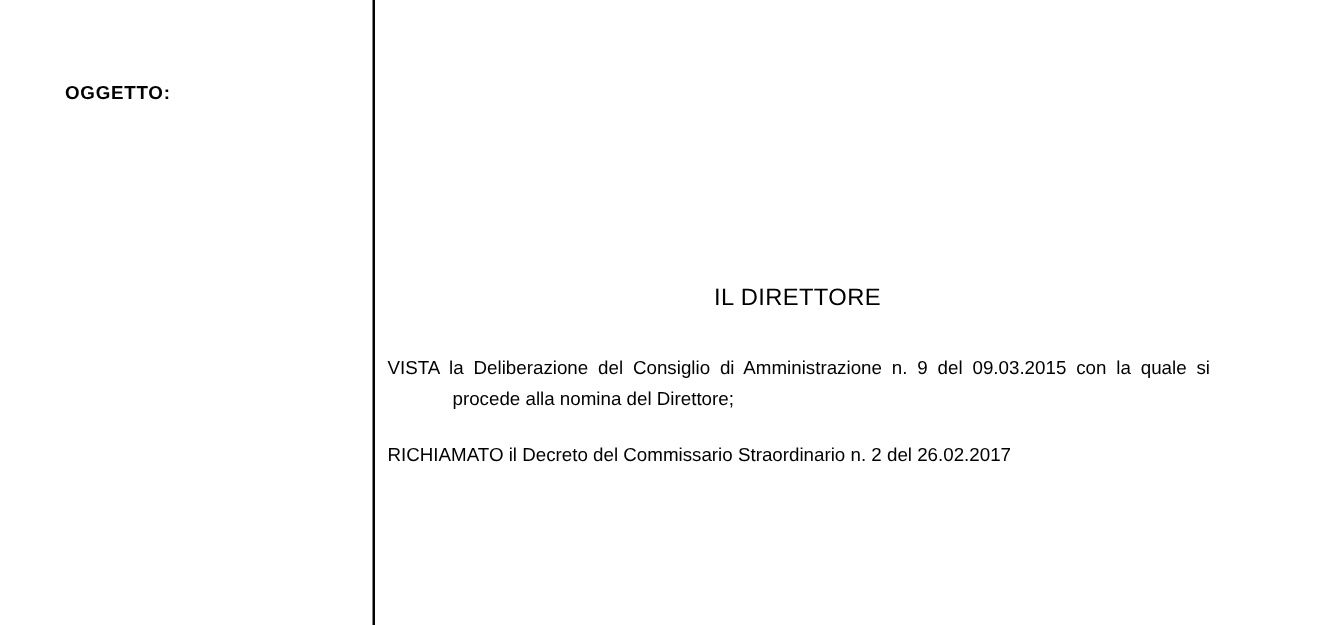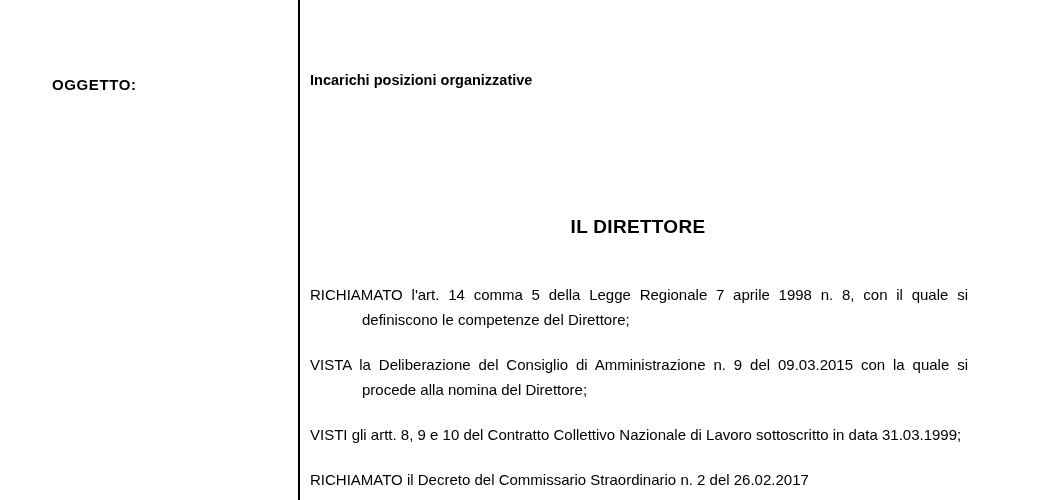--- a/index.html
+++ b/index.html
@@ -30,21 +30,21 @@
   .label-col {
     position: absolute;
     left: 0;
     top: 0;
     width: 296px;
     height: 500px;
   }
   .oggetto-label {
     position: absolute;
     left: 52px;
-    top: 76px;
+    top: 66px;
     font-size: 15px;
     font-weight: bold;
     letter-spacing: 0.6px;
   }
 
   
   .body-col {
     position: absolute;
     left: 310px;
     top: 0;
@@ -57,25 +57,25 @@
     left: 0;
     top: 72px;
     width: 660px;
     font-size: 14.5px;
     font-weight: bold;
   }
 
   .doc-title {
     position: absolute;
     left: 0;
-    top: 216px;
+    top: 228px;
     width: 656px;
     text-align: center;
     font-size: 19px;
-    font-weight: bold;
+    font-weight: normal;
     letter-spacing: 0.3px;
   }
 
   .paragraphs {
     position: absolute;
     left: 0;
     top: 282px;
     width: 658px;
   }
   .para {
@@ -92,24 +92,21 @@
 <body>
 
 <div class="vrule"></div>
 
 <div class="label-col">
   <div class="oggetto-label">OGGETTO:</div>
 </div>
 
 <div class="body-col">
 
-  <div class="subject-text">Incarichi posizioni organizzative</div>
 
   <div class="doc-title">IL DIRETTORE</div>
 
   <div class="paragraphs">
-    <p class="para">RICHIAMATO l'art. 14 comma 5 della Legge Regionale 7 aprile 1998 n. 8, con il quale si definiscono le competenze del Direttore;</p>
     <p class="para">VISTA la Deliberazione del Consiglio di Amministrazione n. 9 del 09.03.2015 con la quale si procede alla nomina del Direttore;</p>
-    <p class="para">VISTI gli artt. 8, 9 e 10 del Contratto Collettivo Nazionale di Lavoro sottoscritto in data 31.03.1999;</p>
     <p class="para">RICHIAMATO il Decreto del Commissario Straordinario n. 2 del 26.02.2017</p>
   </div>
 
 </div>
 
 </body></html>

